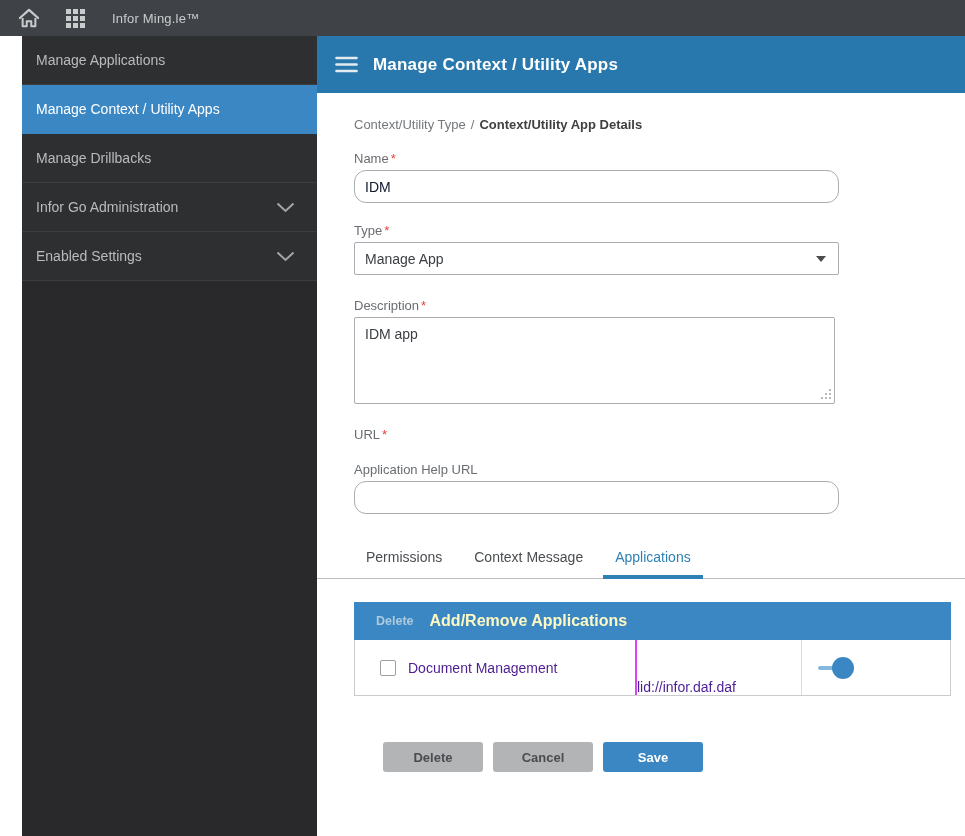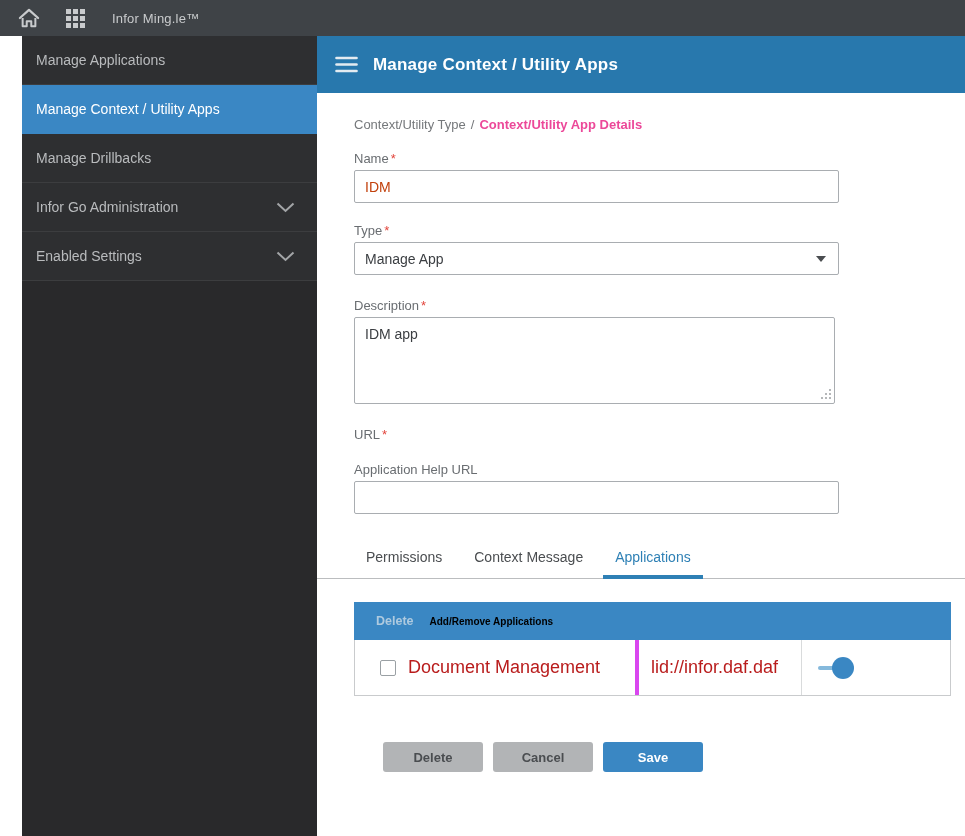--- a/index.html
+++ b/index.html
@@ -24,30 +24,30 @@
 
   
   .main { flex: 1; display: flex; flex-direction: column; background: #fff; }
   .page-header { height: 57px; background: #2878ad; display: flex; align-items: center; padding: 0 16px; flex-shrink: 0; }
   .page-header .burger { width: 26px; height: 26px; display: flex; align-items: center; justify-content: center; cursor: pointer; margin-right: 14px; }
   .page-header .title { color: #ffffff; font-size: 17px; font-weight: 600; letter-spacing: .2px; }
 
   .content { padding: 24px 0 0 37px; }
 
   .breadcrumb { font-size: 13px; color: #75787b; }
-  .breadcrumb .current { color: #ec4899; font-weight: bold; }
+  .breadcrumb .current { color: #404040; font-weight: bold; }
   .breadcrumb .sep { margin: 0 5px; }
   .breadcrumb .parent { cursor: pointer; }
 
   .fgroup { margin-top: 20px; }
   .fgroup label { display: block; font-size: 13px; color: #696d71; margin-bottom: 4px; }
   .req { color: #e2453c; margin-left: 2px; font-size: 13px; }
 
-  .txt { width: 485px; height: 33px; border: 1px solid #a9adb1; border-radius: 2px;
-         font-family: "Liberation Sans", sans-serif; font-size: 14px; color: #c2410c;
+  .txt { width: 485px; height: 33px; border: 1px solid #a9adb1; border-radius: 12px;
+         font-family: "Liberation Sans", sans-serif; font-size: 14px; color: #0f172a;
          padding: 0 10px; background: #fff; outline: none; }
   .txt.url { width: 508px; }
 
   .select { width: 485px; height: 33px; border: 1px solid #a9adb1; border-radius: 2px;
             display: flex; align-items: center; justify-content: space-between; padding: 0 12px 0 10px;
             font-size: 14px; color: #3b3e42; cursor: pointer; background: #fff; }
   .select .arrow { width: 0; height: 0; border-left: 5px solid transparent; border-right: 5px solid transparent;
                    border-top: 6px solid #4a4d50; }
 
   .ta-wrap { position: relative; width: 481px; }
@@ -62,36 +62,36 @@
           width: 928px; margin-left: -37px; padding-left: 37px; }
   .tabs-inner { display: flex; }
   .tab { font-size: 14px; color: #4a4d50; padding: 0 12px 13px 12px; margin-right: 8px; cursor: pointer; position: relative; }
   .tab.active { color: #2e80b5; }
   .tab.active::after { content: ""; position: absolute; left: 0; right: 0; bottom: -1px; height: 4px; background: #2e80b5; }
 
   
   .grid-panel { margin-top: 23px; width: 597px; }
   .grid-toolbar { height: 38px; background: #3a87c3; display: flex; align-items: center; padding: 0 22px; }
   .tb-delete { color: #aecadf; font-size: 12.5px; font-weight: bold; margin-right: 16px; cursor: pointer; }
-  .tb-add { color: #000000; font-size: 10px; font-weight: bold; cursor: pointer; }
+  .tb-add { color: #fef9c3; font-size: 16px; font-weight: bold; cursor: pointer; }
 
   .grid-head { display: flex; height: 38px; background: #53565a; color: #fff; font-size: 12.5px; font-weight: bold; align-items: stretch; }
   .gh-cell { display: flex; align-items: center; }
   .gh-c1 { width: 281px; padding-left: 26px; }
   .gh-c2 { width: 166px; padding-left: 17px; border-left: 1px solid #85888c; }
   .gh-c3 { width: 150px; padding-left: 17px; border-left: 1px solid #85888c; }
 
   .cb { width: 15px; height: 15px; border: 1px solid #fff; border-radius: 2px; margin-right: 12px; flex-shrink: 0; cursor: pointer; background: transparent; }
   .cb.light { border-color: #9aa0a4; background: #fff; width: 16px; height: 16px; }
 
-  .grid-row { display: flex; height: 56px; background: #fff; font-size: 18px; color: #b91c1c;
+  .grid-row { display: flex; height: 56px; background: #fff; font-size: 14px; color: #4c1d95;
               border: 1px solid #c9cbcd; border-top: none; }
   .gr-cell { display: flex; align-items: center; }
   .gr-c1 { width: 280px; padding-left: 25px; }
-  .gr-c2 { width: 166px; padding-left: 12px; border-left: 4px solid #d946ef; }
+  .gr-c2 { width: 166px; padding-left: 0; border-left: 2px solid #d946ef; align-items: flex-end; }
   .gr-c3 { width: 149px; padding-left: 16px; border-left: 1px solid #d9dbdc; }
 
   .toggle { position: relative; width: 36px; height: 22px; cursor: pointer; }
   .toggle .track { position: absolute; left: 0; top: 9px; width: 30px; height: 4px; background: #85b9dc; border-radius: 2px; }
   .toggle .knob { position: absolute; right: 0; top: 0; width: 22px; height: 22px; border-radius: 50%; background: #3a87c3; }
 
   
   .footer-actions { margin-top: 46px; margin-left: 29px; display: flex; }
   .btn { width: 100px; height: 30px; border: none; border-radius: 3px; font-family: "Liberation Sans", sans-serif;
          font-size: 13px; font-weight: bold; color: #4a4d50; background: #b2b4b6; margin-right: 10px; cursor: pointer; }

